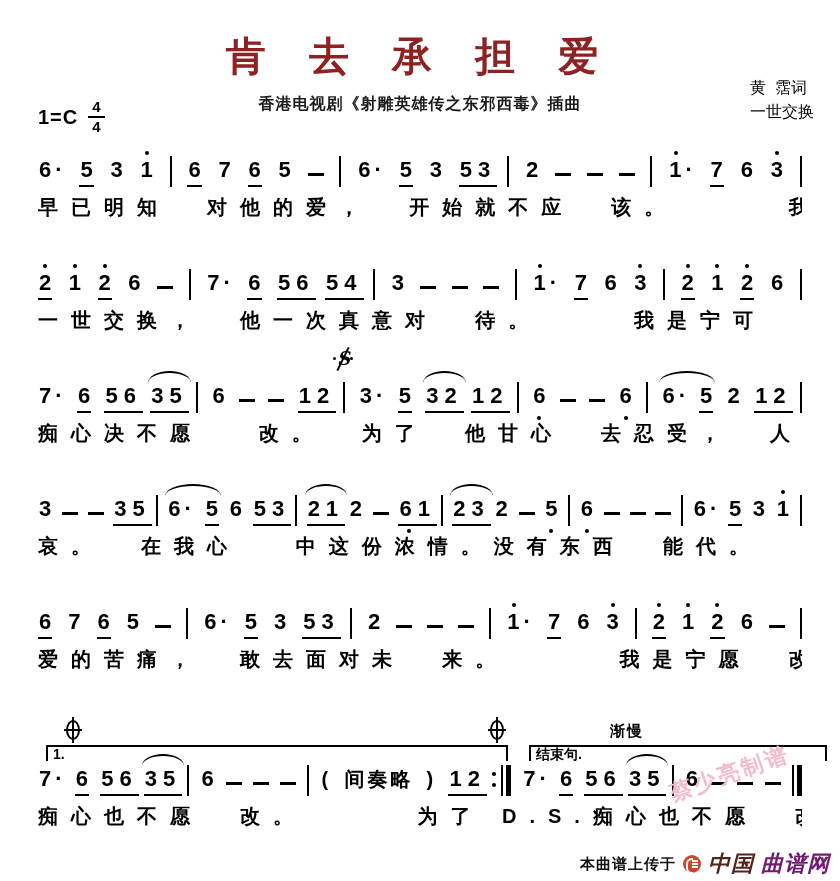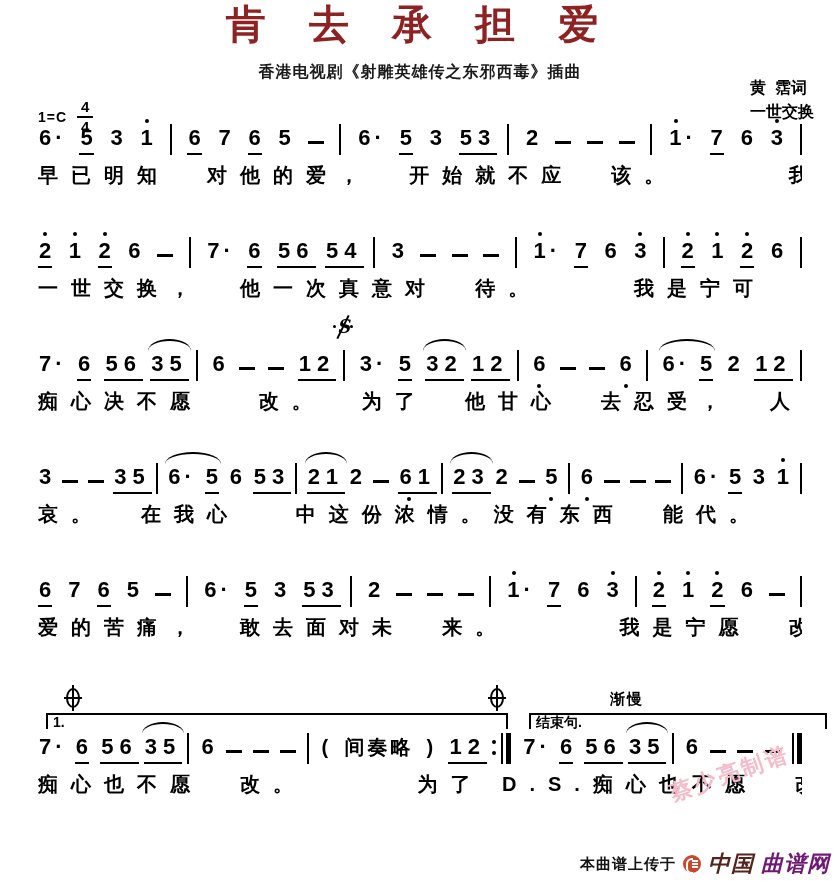--- a/index.html
+++ b/index.html
@@ -1,24 +1,24 @@
 <!DOCTYPE html>
 <html><head>
 <meta charset="utf-8">
 <style>
   html,body{margin:0;padding:0;background:#fff;}
   .sheet{position:relative;width:840px;height:881px;background:#fff;overflow:hidden;
          font-family:"Liberation Sans","DejaVu Sans",sans-serif;color:#000;}
   
-  .hdr{text-align:center;}
+  .hdr{padding-top:32px;text-align:center;}
   .title{font-size:40px;font-weight:bold;letter-spacing:16px;line-height:48px;}
   .subtitle{margin-top:14px;font-size:16px;font-weight:bold;color:#1b1b1b;letter-spacing:1px;text-align:center;}
-  .credits{position:absolute;right:26px;top:76px;font-size:16px;font-weight:bold;line-height:24px;text-align:left;white-space:pre;}
+  .credits{position:absolute;right:26px;top:76px;font-size:16px;font-weight:normal;line-height:24px;text-align:left;white-space:pre;}
   .keysig{position:absolute;left:38px;top:100px;display:flex;align-items:center;gap:10px;font-weight:bold;}
-  .key{font-size:14px;letter-spacing:1px;}
+  .key{font-size:20px;letter-spacing:1px;}
   .ts{display:inline-flex;flex-direction:column;align-items:center;font-size:15px;font-weight:bold;line-height:14px;}
   .ts .tnum{padding:0 4px 2px;}
   .ts .bnum{border-top:2px solid #000;padding:2px 4px 0;}
   
   .music{margin:38px 38px 0 38px;}
   .mline{margin-bottom:46px;}
   .nrow{display:flex;justify-content:space-between;align-items:flex-end;height:34px;}
   .note{position:relative;font-size:22px;font-weight:bold;line-height:24px;padding:0 1px 3px;border-bottom:2px solid transparent;white-space:nowrap;}
   .note.u{border-bottom-color:#000;}
   .note.wide{letter-spacing:6px;margin-right:-6px;}

